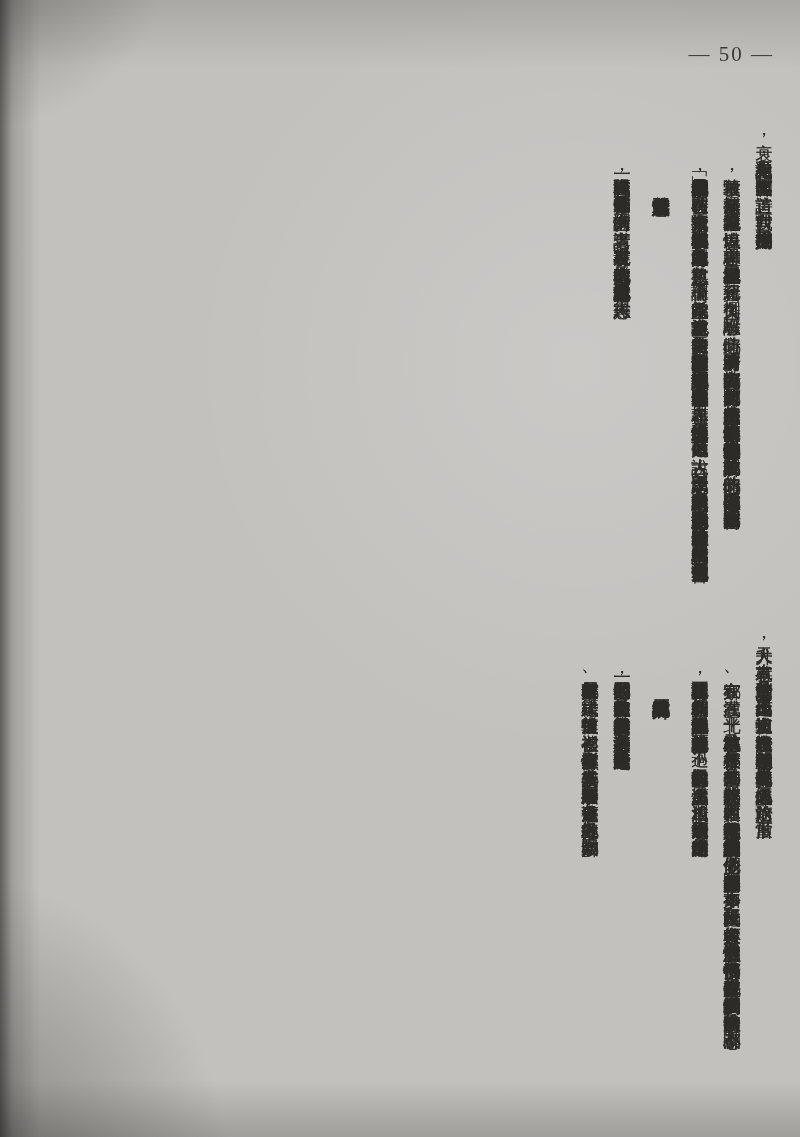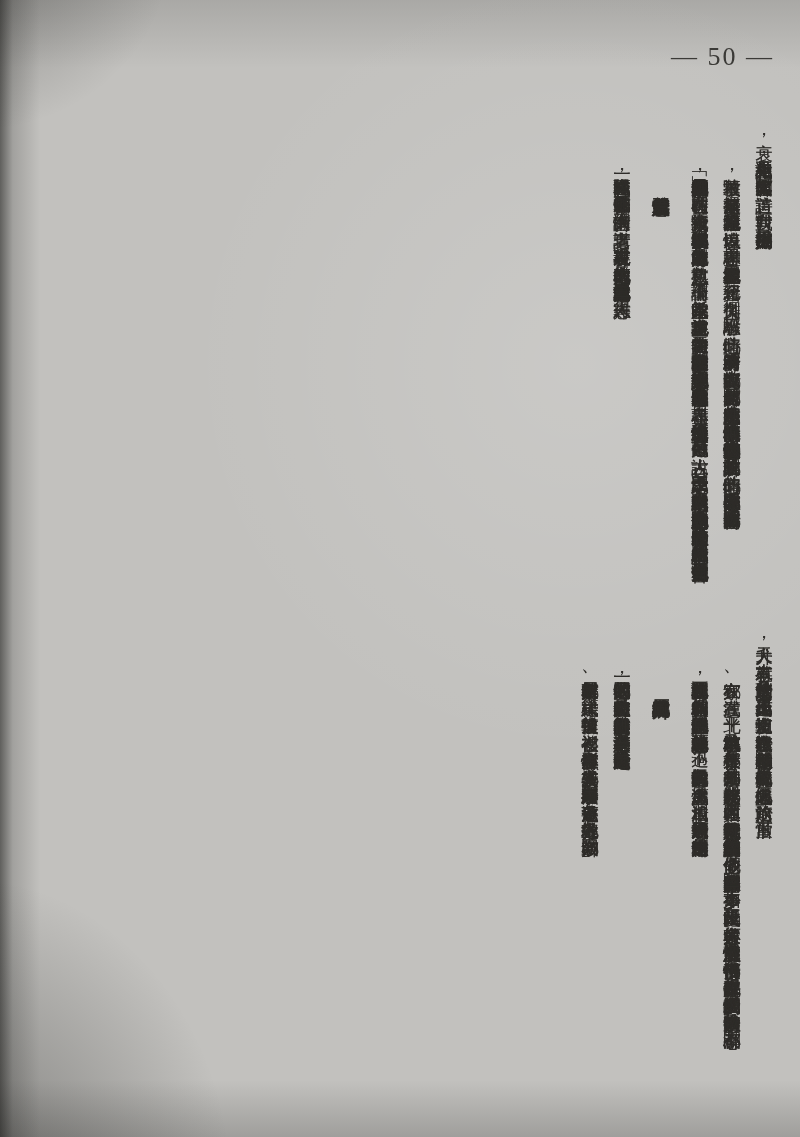--- a/index.html
+++ b/index.html
@@ -23,21 +23,21 @@
       radial-gradient(ellipse 42% 26% at -4% -4%, rgba(25,25,23,0.34), rgba(25,25,23,0) 60%),
       linear-gradient(90deg, rgba(15,15,13,0.55) 0%, rgba(15,15,13,0.18) 1.6%, rgba(15,15,13,0) 5%),
       linear-gradient(0deg, rgba(20,20,18,0.20) 0%, rgba(20,20,18,0) 5%),
       linear-gradient(180deg, rgba(20,20,18,0.14) 0%, rgba(20,20,18,0) 6%),
       radial-gradient(ellipse 70% 50% at 72% 32%, rgba(255,255,255,0.13), rgba(255,255,255,0) 70%);
   }
   .page-number {
     position: absolute;
     top: 42px;
     right: 26px;
-    font-size: 26px;
+    font-size: 21px;
     letter-spacing: 2px;
     color: #3b3a37;
   }
   .band {
     position: absolute;
     right: 20px;
     width: 756px;
     height: 478px;
     writing-mode: vertical-rl;
     text-orientation: mixed;

